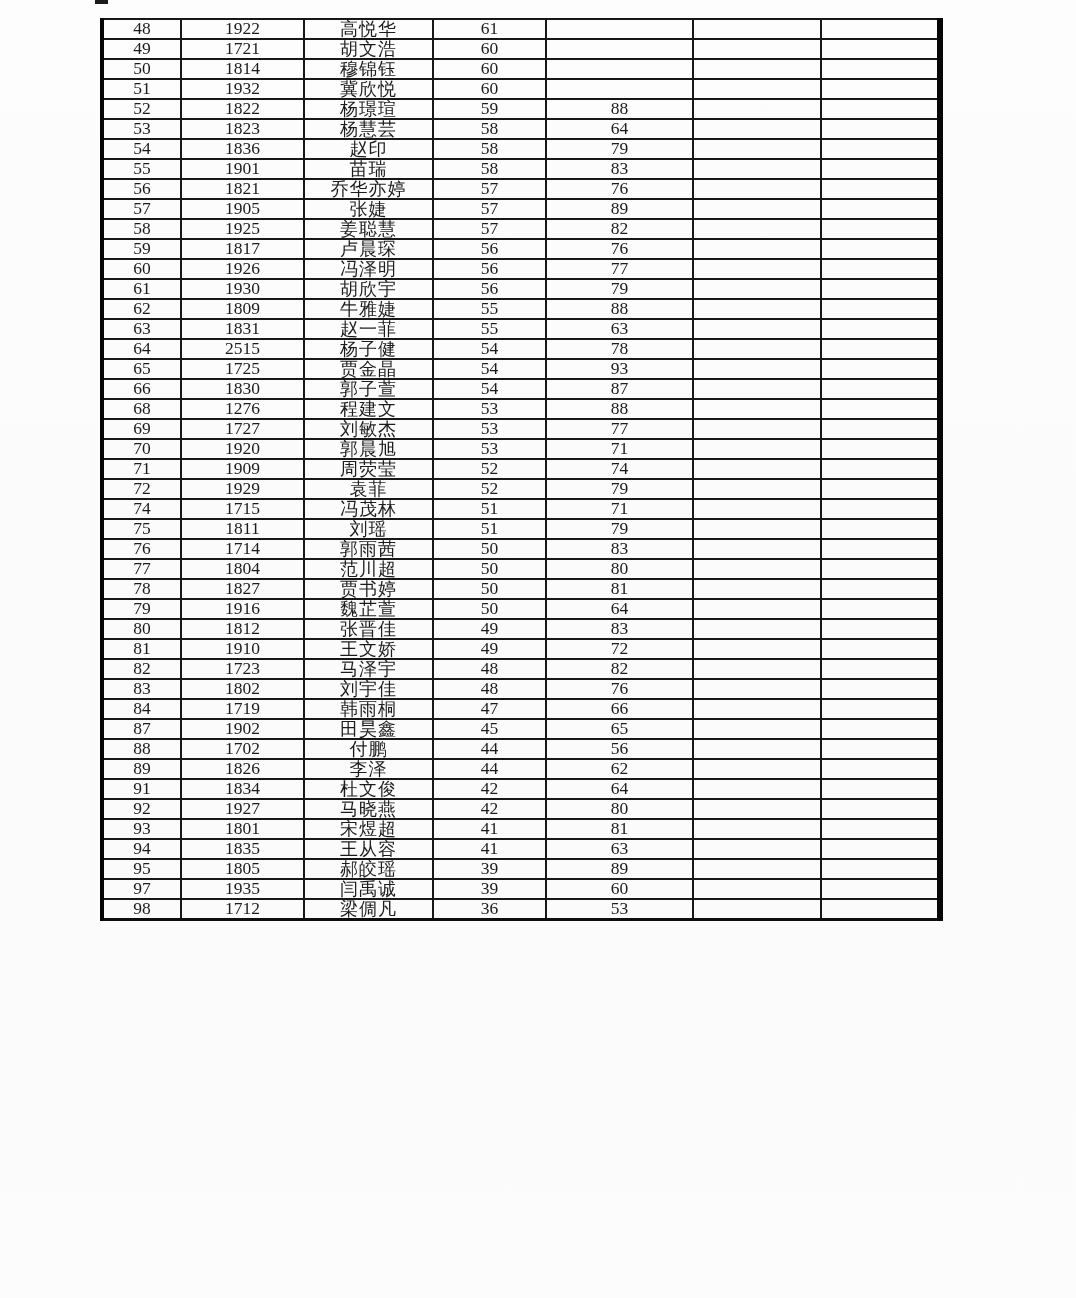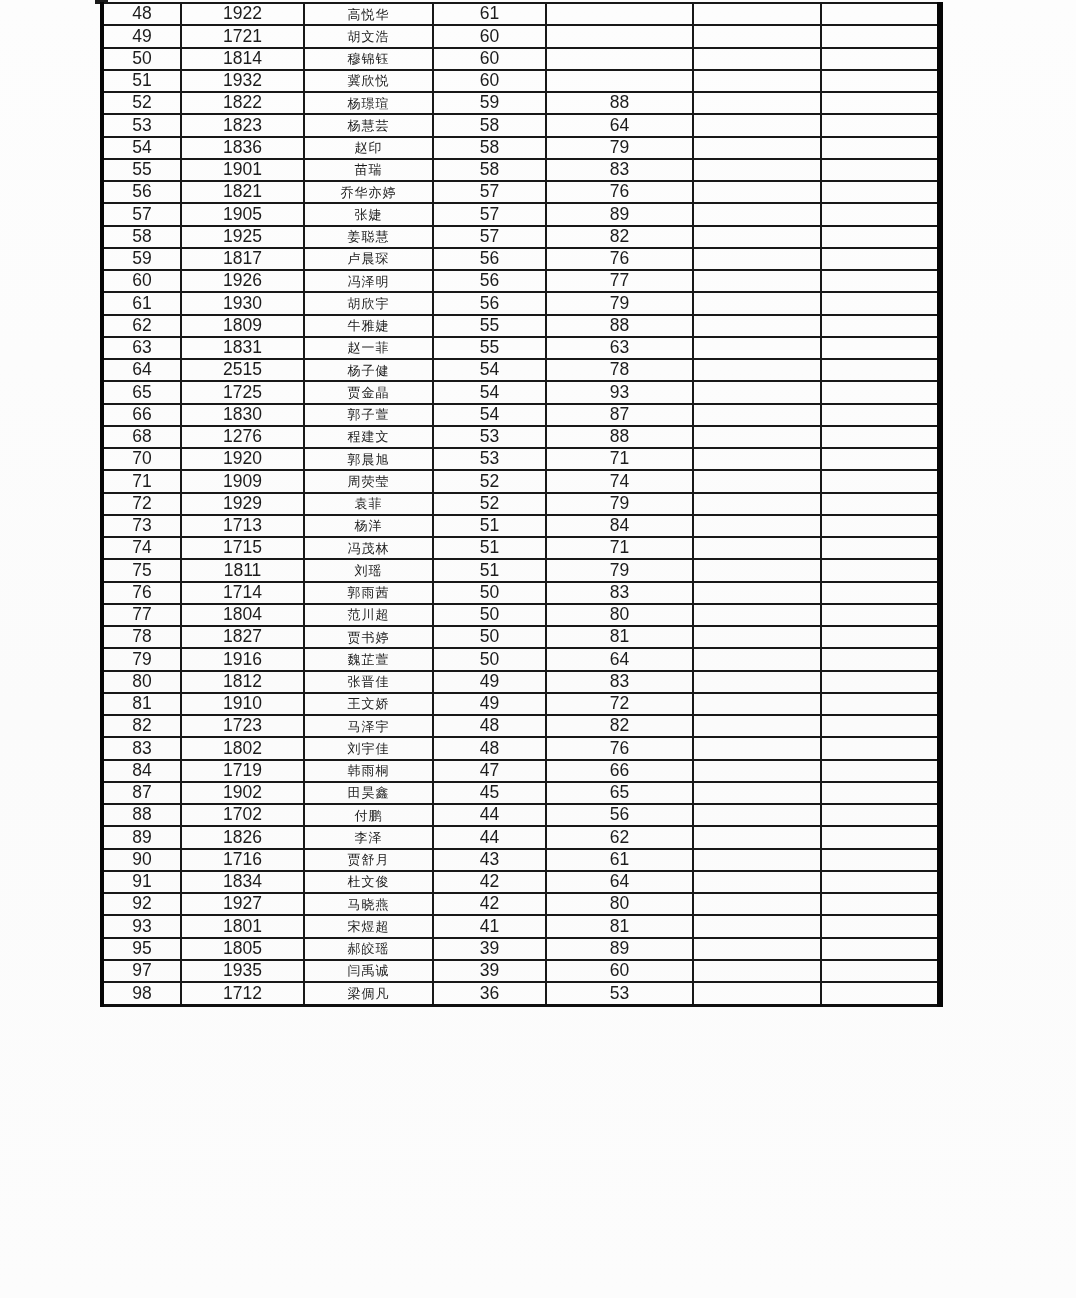--- a/index.html
+++ b/index.html
@@ -22,43 +22,43 @@
     position: absolute;
     left: 95px;
     top: 0;
     width: 13px;
     height: 4px;
     background: #1a1a1a;
   }
   table.score-table {
     position: absolute;
     left: 100px;
-    top: 2px;
+    top: 18px;
     width: 841px;
-    height: 1005px;
+    height: 891px;
     border-collapse: collapse;
     table-layout: fixed;
-    font-family: Liberation Sans, sans-serif;
+    font-family: Liberation Serif, serif;
     font-size: 17.5px;
     color: #1c1c1c;
     border-top: 2px solid #0f0f0f;
     border-bottom: 3px solid #0f0f0f;
     border-left: 4px solid #060606;
     border-right: 6px solid #060606;
   }
   table.score-table td {
     border: 2px solid #181818;
     text-align: center;
     vertical-align: middle;
     padding: 0;
     line-height: 1;
     white-space: nowrap;
     overflow: hidden;
   }
-  td.c2 { font-size: 13px; letter-spacing: 1px; border-radius: 10px; }
+  td.c2 { font-size: 18px; letter-spacing: 1px; }
   td.c0, td.c1, td.c3, td.c4 { font-size: 17.5px; }
   col.w0 { width: 79px; }
   col.w1 { width: 123px; }
   col.w2 { width: 129px; }
   col.w3 { width: 113px; }
   col.w4 { width: 147px; }
   col.w5 { width: 128px; }
   col.w6 { width: 119px; }
 </style>
 </head>
@@ -251,20 +251,29 @@
         <tr>
           <td class="c0">68</td>
           <td class="c1">1276</td>
           <td class="c2">程建文</td>
           <td class="c3">53</td>
           <td class="c4">88</td>
           <td class="c5"></td>
           <td class="c6"></td>
         </tr>
         <tr>
+          <td class="c0">69</td>
+          <td class="c1">1727</td>
+          <td class="c2">刘敏杰</td>
+          <td class="c3">53</td>
+          <td class="c4">77</td>
+          <td class="c5"></td>
+          <td class="c6"></td>
+        </tr>
+        <tr>
           <td class="c0">70</td>
           <td class="c1">1920</td>
           <td class="c2">郭晨旭</td>
           <td class="c3">53</td>
           <td class="c4">71</td>
           <td class="c5"></td>
           <td class="c6"></td>
         </tr>
         <tr>
           <td class="c0">71</td>
@@ -278,29 +287,20 @@
         <tr>
           <td class="c0">72</td>
           <td class="c1">1929</td>
           <td class="c2">袁菲</td>
           <td class="c3">52</td>
           <td class="c4">79</td>
           <td class="c5"></td>
           <td class="c6"></td>
         </tr>
         <tr>
-          <td class="c0">73</td>
-          <td class="c1">1713</td>
-          <td class="c2">杨洋</td>
-          <td class="c3">51</td>
-          <td class="c4">84</td>
-          <td class="c5"></td>
-          <td class="c6"></td>
-        </tr>
-        <tr>
           <td class="c0">74</td>
           <td class="c1">1715</td>
           <td class="c2">冯茂林</td>
           <td class="c3">51</td>
           <td class="c4">71</td>
           <td class="c5"></td>
           <td class="c6"></td>
         </tr>
         <tr>
           <td class="c0">75</td>
@@ -413,29 +413,20 @@
         <tr>
           <td class="c0">89</td>
           <td class="c1">1826</td>
           <td class="c2">李泽</td>
           <td class="c3">44</td>
           <td class="c4">62</td>
           <td class="c5"></td>
           <td class="c6"></td>
         </tr>
         <tr>
-          <td class="c0">90</td>
-          <td class="c1">1716</td>
-          <td class="c2">贾舒月</td>
-          <td class="c3">43</td>
-          <td class="c4">61</td>
-          <td class="c5"></td>
-          <td class="c6"></td>
-        </tr>
-        <tr>
           <td class="c0">91</td>
           <td class="c1">1834</td>
           <td class="c2">杜文俊</td>
           <td class="c3">42</td>
           <td class="c4">64</td>
           <td class="c5"></td>
           <td class="c6"></td>
         </tr>
         <tr>
           <td class="c0">92</td>
@@ -449,20 +440,29 @@
         <tr>
           <td class="c0">93</td>
           <td class="c1">1801</td>
           <td class="c2">宋煜超</td>
           <td class="c3">41</td>
           <td class="c4">81</td>
           <td class="c5"></td>
           <td class="c6"></td>
         </tr>
         <tr>
+          <td class="c0">94</td>
+          <td class="c1">1835</td>
+          <td class="c2">王从容</td>
+          <td class="c3">41</td>
+          <td class="c4">63</td>
+          <td class="c5"></td>
+          <td class="c6"></td>
+        </tr>
+        <tr>
           <td class="c0">95</td>
           <td class="c1">1805</td>
           <td class="c2">郝皎瑶</td>
           <td class="c3">39</td>
           <td class="c4">89</td>
           <td class="c5"></td>
           <td class="c6"></td>
         </tr>
         <tr>
           <td class="c0">97</td>

